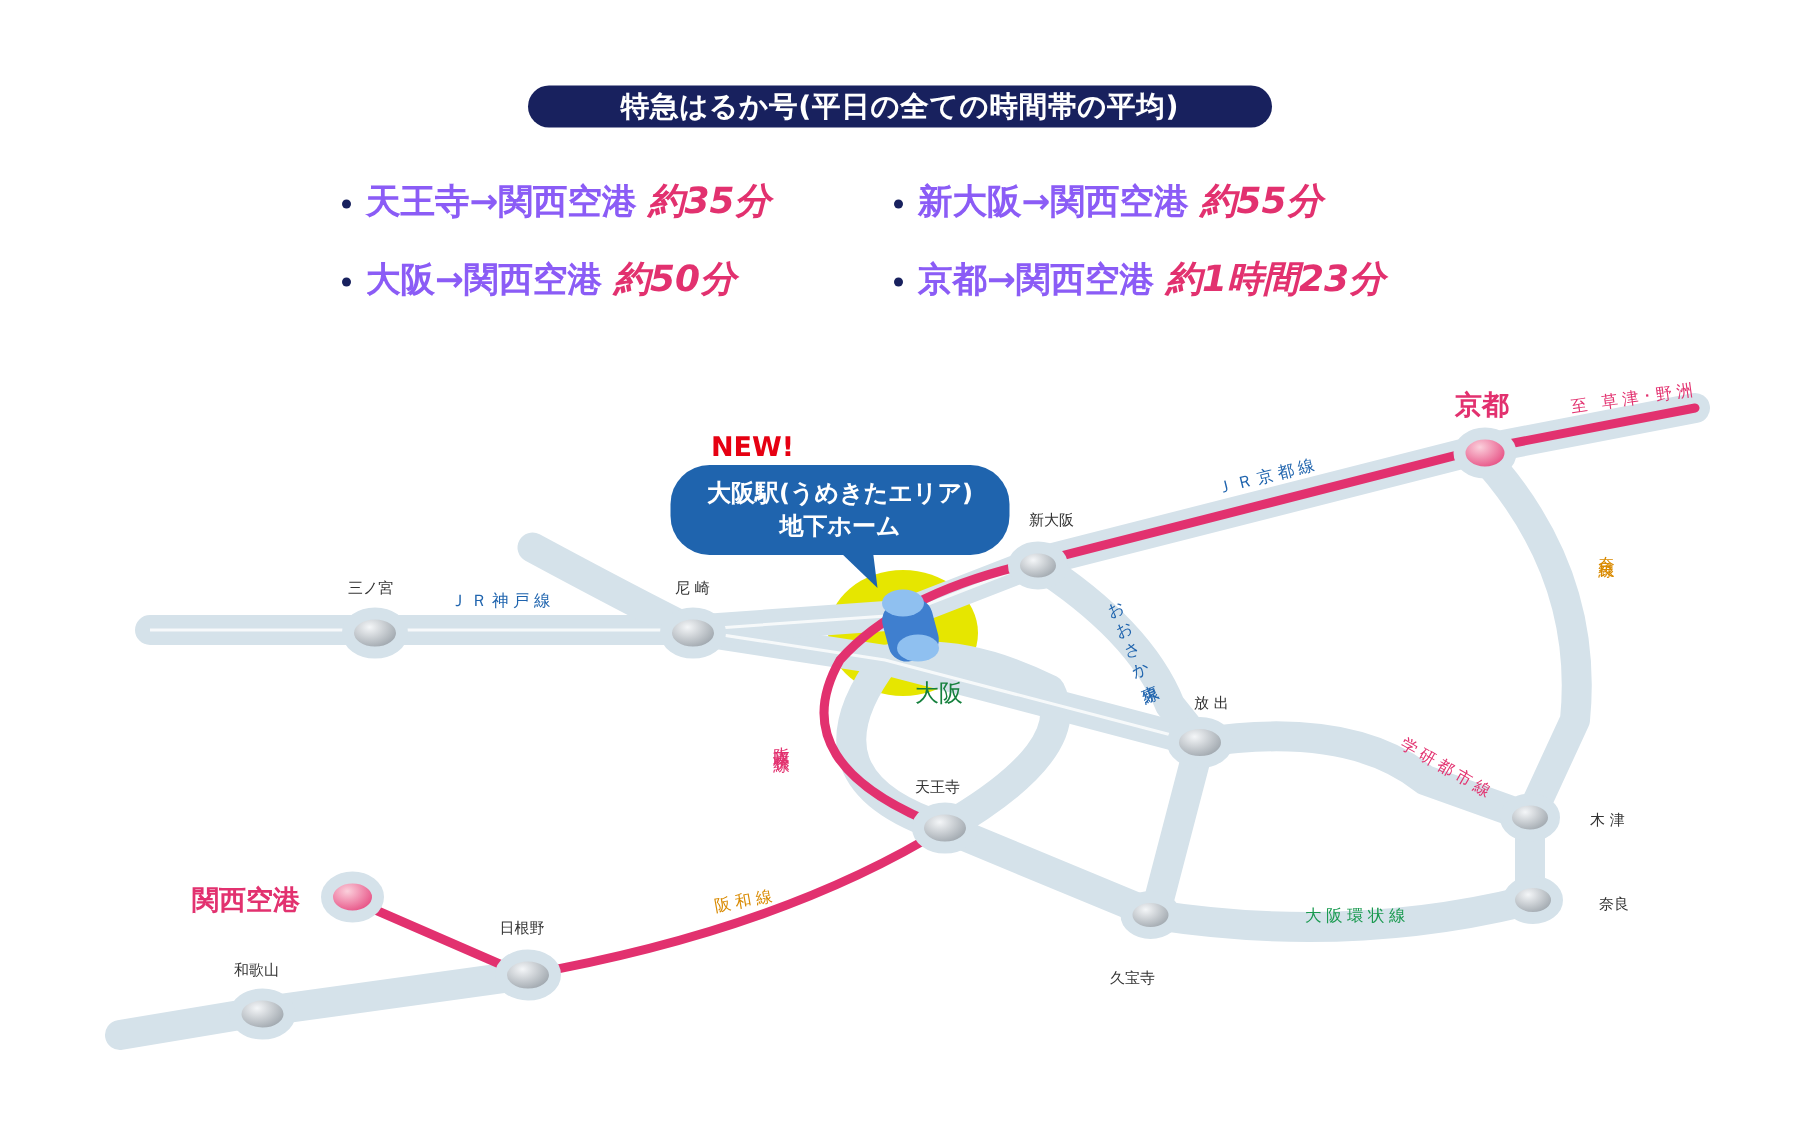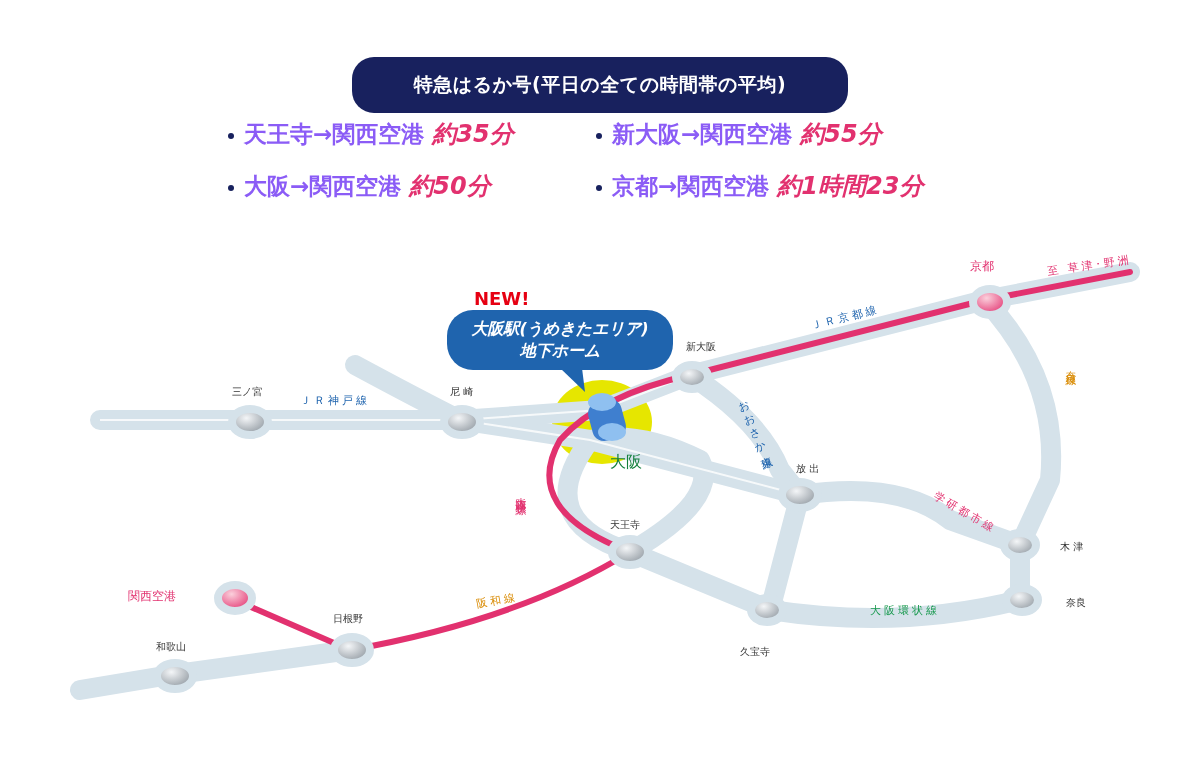--- a/index.html
+++ b/index.html
@@ -1,33 +1,33 @@
 <!DOCTYPE html>
 <html><head>
 <meta charset="utf-8">
 <style>
   html, body { margin: 0; padding: 0; background: #ffffff; }
   body { width: 1200px; height: 758px; position: relative; overflow: hidden;
          font-family: "DejaVu Sans", sans-serif; }
-  .header-pill { position: absolute; left: 352px; top: 57px; width: 496px; height: 56px;
+  .header-pill { position: absolute; left: 352px; top: 57px; width: 496px; height: 28px;
          background: #18215e; border-radius: 22px; color: #fff; font-weight: bold;
          font-size: 19px; display: flex; align-items: center; justify-content: center; letter-spacing: 0.5px; }
   .times { position: absolute; left: 228px; top: 118px; width: 760px; }
   .time-row { position: absolute; font-weight: bold; font-size: 23px; color: #18215e; white-space: nowrap; }
   .time-row .route { color: #8b5cf6; }
   .time-row .dur { color: #e2316f; font-size: 24px; margin-left: 8px; font-style: italic; }
   .time-row .bullet { display: inline-block; width: 6px; height: 6px; background: #18215e; border-radius: 50%;
          margin-right: 10px; vertical-align: middle; }
   svg.map { position: absolute; left: 0; top: 0; }
   .lbl { position: absolute; font-size: 10px; color: #333; white-space: nowrap; }
-  .stn-big { position: absolute; font-size: 12px; font-weight: normal; color: #e2316f; white-space: nowrap; }
+  .stn-big { position: absolute; font-size: 18px; font-weight: bold; color: #e2316f; white-space: nowrap; }
   .line-lbl { position: absolute; font-size: 11px; letter-spacing: 3px; white-space: nowrap; }
   .vert { writing-mode: vertical-rl; letter-spacing: 2px; }
   .callout { position: absolute; left: 447px; top: 310px; width: 226px; height: 60px; background: #1f64ae;
-         border-radius: 26px; color: #fff; font-weight: bold; font-size: 16px; text-align: center; line-height: 22px; padding-top: 8px; box-sizing: border-box; font-style: italic; }
+         border-radius: 26px; color: #fff; font-weight: bold; font-size: 16px; text-align: center; line-height: 22px; padding-top: 8px; box-sizing: border-box; }
   .new { position: absolute; left: 474px; top: 288px; color: #e60012; font-weight: bold; font-size: 18px; }
   .osaka-lbl { position: absolute; left: 610px; top: 452px; color: #15803d; font-weight: normal; font-size: 16px; }
 </style>
 </head>
 <body>
 
 <div class="header-pill">特急はるか号(平日の全ての時間帯の平均)</div>
 
 <div class="times">
   <div class="time-row" style="left:0;top:0"><span class="bullet"></span><span class="route">天王寺→関西空港</span><span class="dur">約35分</span></div>

